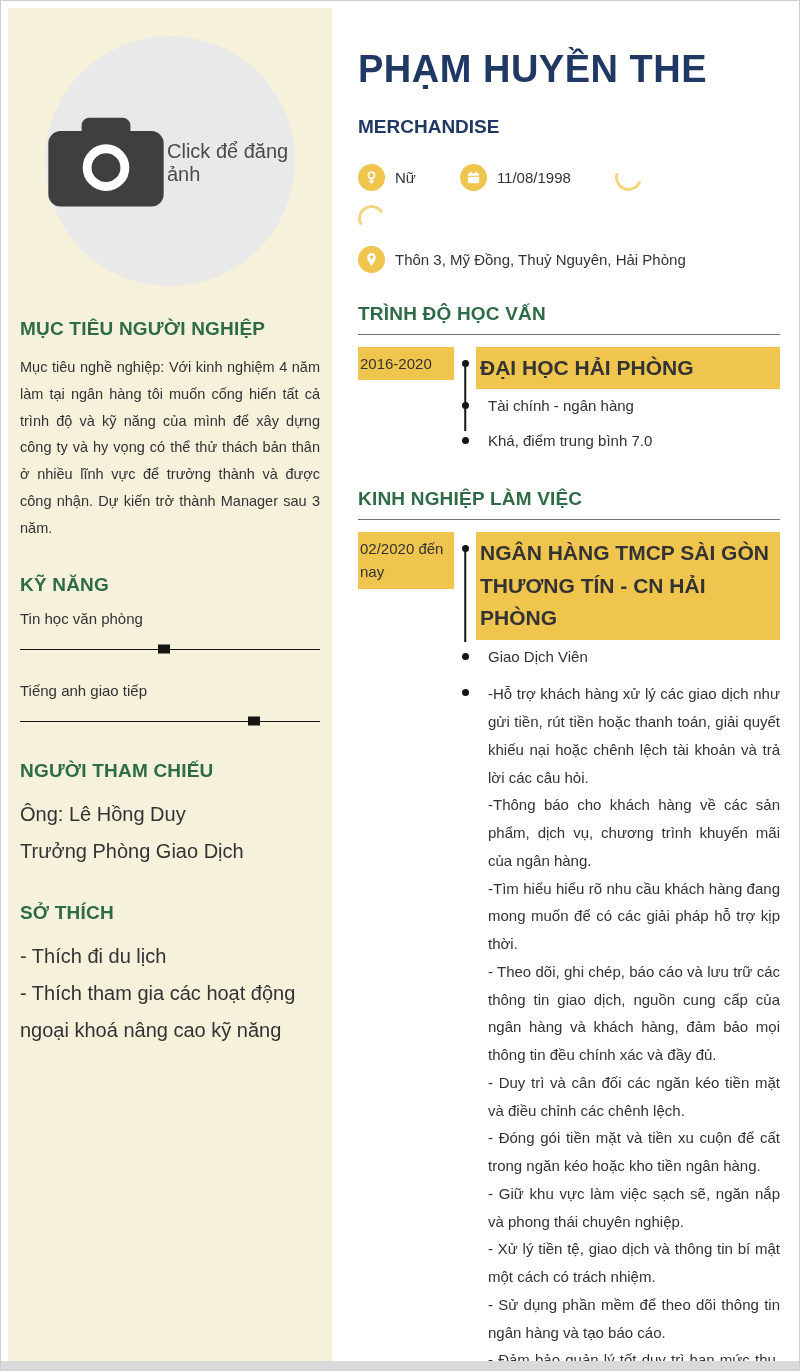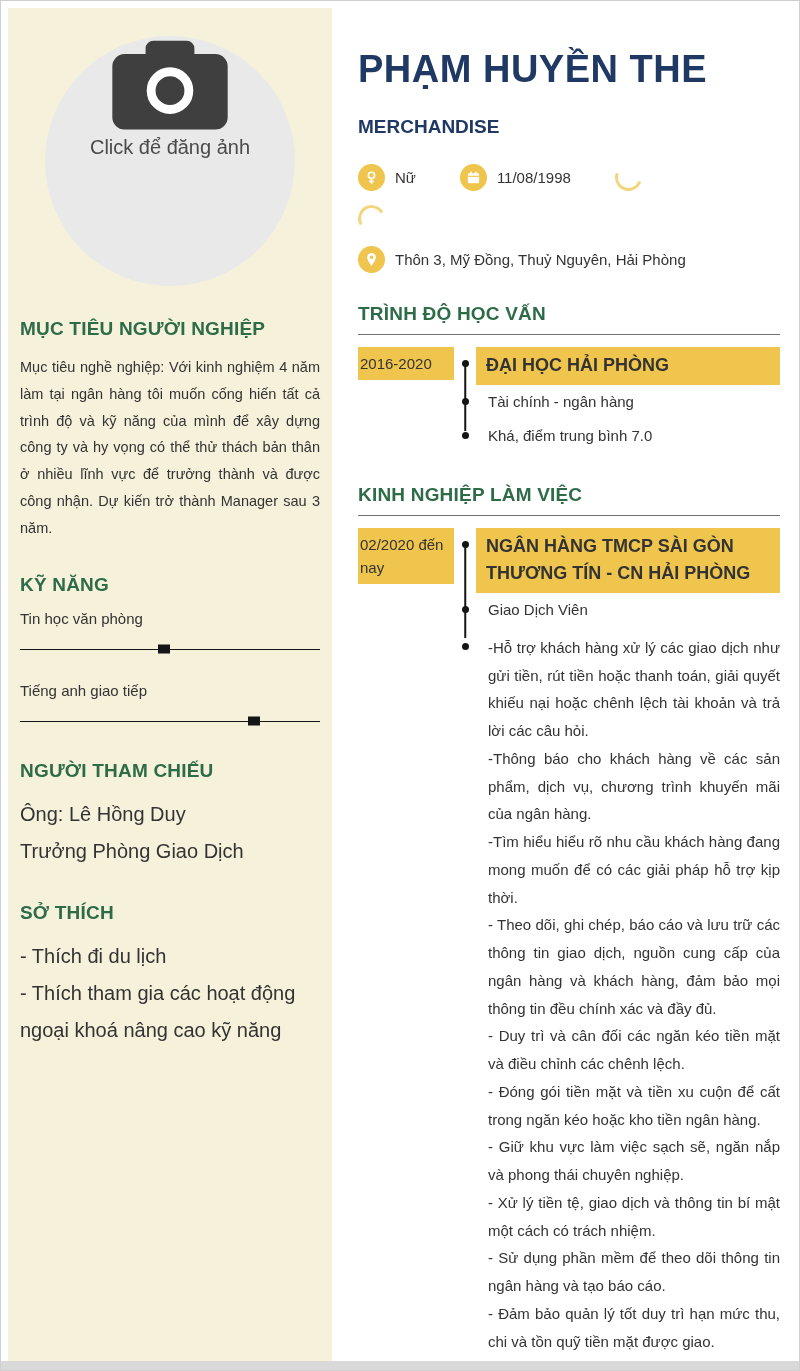--- a/index.html
+++ b/index.html
@@ -18,21 +18,21 @@
   
   .sidebar {
     width:324px; flex-shrink:0;
     background:var(--sidebar-bg,#F6F1DB);
     padding:28px 12px 20px 12px;
   }
   .photo {
     width:250px; height:250px; border-radius:50%;
     background:var(--photo-circle-bg,#E9E9E9);
     margin:0 auto; cursor:pointer;
-    display:flex; flex-direction:column; align-items:center; justify-content:flex-start;
+    display:flex; flex-direction:row; align-items:center; justify-content:space-between;
   }
   .camera svg { width:122px; height:96px; display:block; }
   .photo-label { font-size:20px; color:#4a4a4a; margin-top:4px; }
   .s-heading {
     color:var(--heading-green,#2E6B47);
     font-size:19px; font-weight:bold;
     margin:32px 0 14px 0; letter-spacing:.2px;
   }
   .s-text { font-size:14.5px; line-height:1.85; text-align:justify; }
   .s-line { font-size:20px; line-height:1.85; }
@@ -84,22 +84,22 @@
   .entry-gap { position:relative; }
   .entry-gap::before {
     content:''; position:absolute; left:50%; transform:translateX(-50%);
     top:14px; width:1.5px; background:var(--timeline-black,#151515);
   }
   .edu .entry-gap::before { height:70px; }
   .exp .entry-gap::before { height:96px; }
   .entry-body { position:relative; }
   .entry-title {
     background:var(--accent-yellow,#EFC54E);
-    font-weight:bold; font-size:18px; line-height:1.55;
-    padding:5px 10px; position:relative;
+    font-weight:bold; font-size:21px; line-height:1.55;
+    padding:5px 4px; position:relative;
   }
   .entry-title::before, .t-item::before {
     content:''; position:absolute; left:-14.5px; top:13px;
     width:7px; height:7px; border-radius:50%;
     background:var(--timeline-black,#151515);
   }
   .t-item { position:relative; font-size:15px; line-height:1.5; padding:6px 0 6px 12px; }
   .duties::before { top:15px; }
   .duties p { font-size:15px; line-height:1.85; text-align:justify; }
   .bottom-strip { position:absolute; left:0; right:0; bottom:0; height:9px; background:#D9D9D9; }

